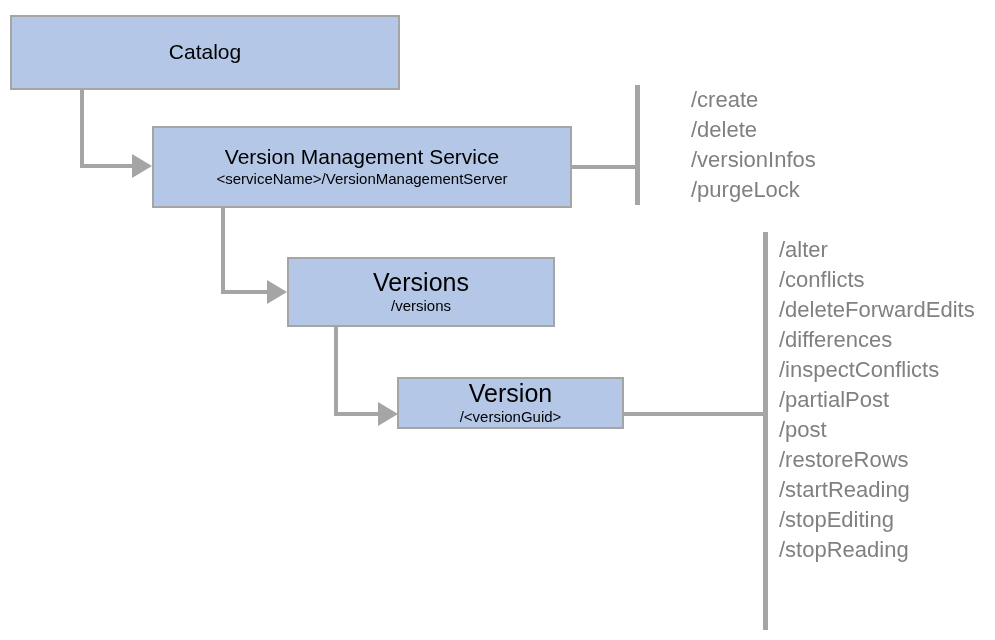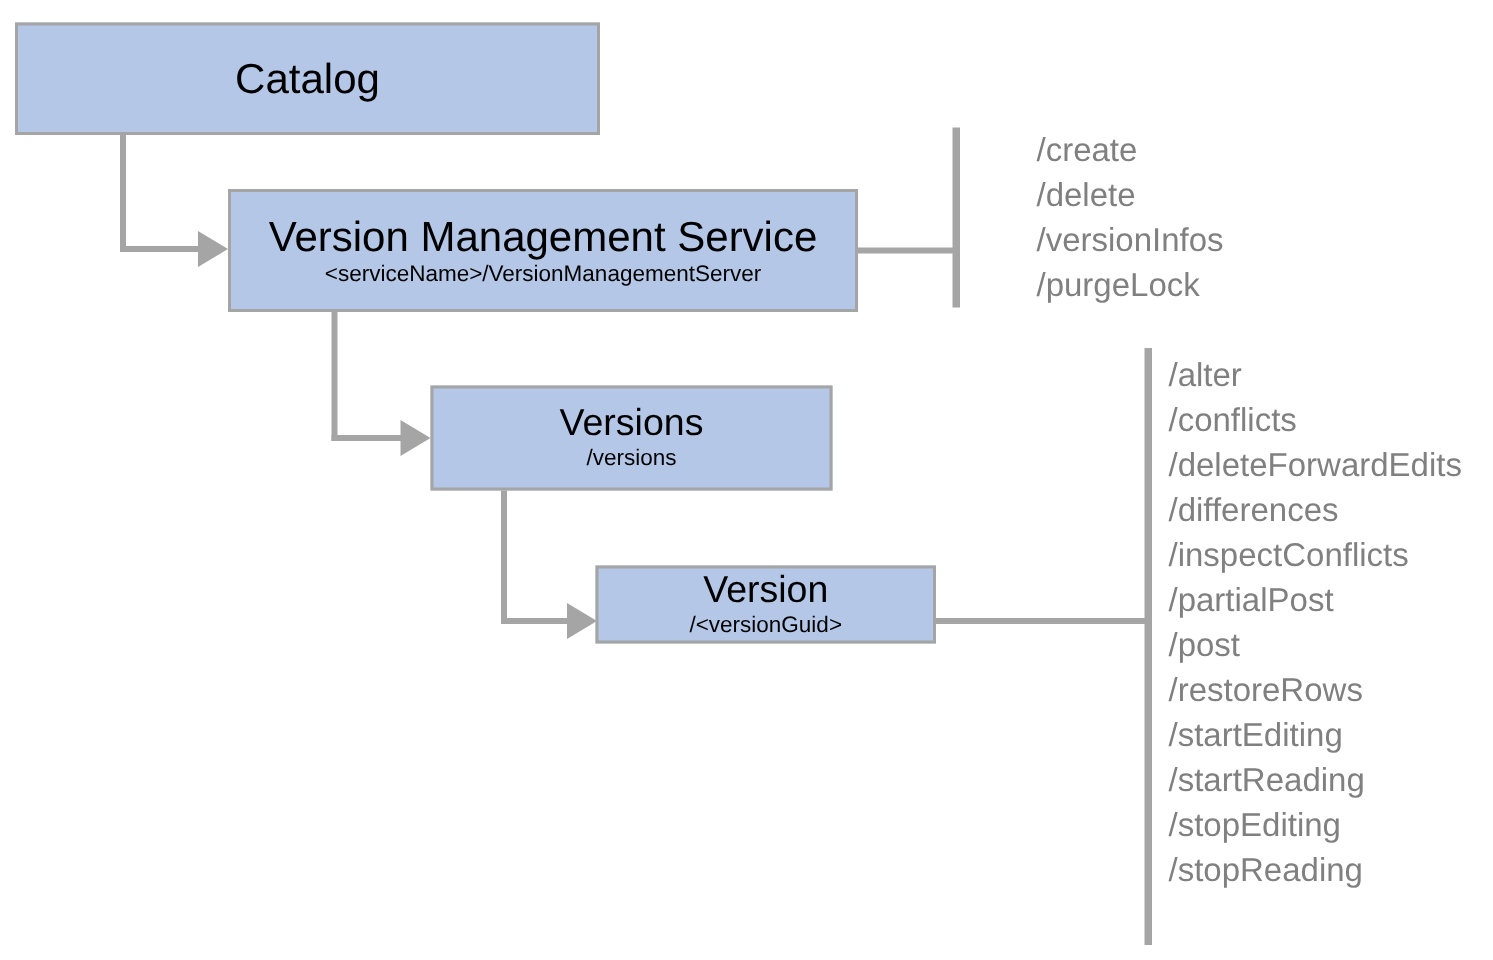--- a/index.html
+++ b/index.html
@@ -24,21 +24,21 @@
     background: #b4c7e7;
     border: 2px solid #a5a5a5;
     display: flex;
     flex-direction: column;
     align-items: center;
     justify-content: center;
     text-align: center;
     color: #000000;
   }
   .node-title {
-    font-size: 28px;
+    font-size: 21px;
     line-height: 1.05;
     color: #000000;
     white-space: nowrap;
   }
   .node-sub {
     font-size: 15px;
     line-height: 1.1;
     margin-top: 3px;
     color: #000000;
     white-space: nowrap;
@@ -132,19 +132,18 @@
 
   <div class="endpoint-list" style="left:779px; top:235px;">
     <span class="endpoint-item">/alter</span>
     <span class="endpoint-item">/conflicts</span>
     <span class="endpoint-item">/deleteForwardEdits</span>
     <span class="endpoint-item">/differences</span>
     <span class="endpoint-item">/inspectConflicts</span>
     <span class="endpoint-item">/partialPost</span>
     <span class="endpoint-item">/post</span>
     <span class="endpoint-item">/restoreRows</span>
-    <span class="endpoint-item">/startEditing</span>
     <span class="endpoint-item">/startReading</span>
     <span class="endpoint-item">/stopEditing</span>
     <span class="endpoint-item">/stopReading</span>
   </div>
 
 </div>
 
 </body></html>

